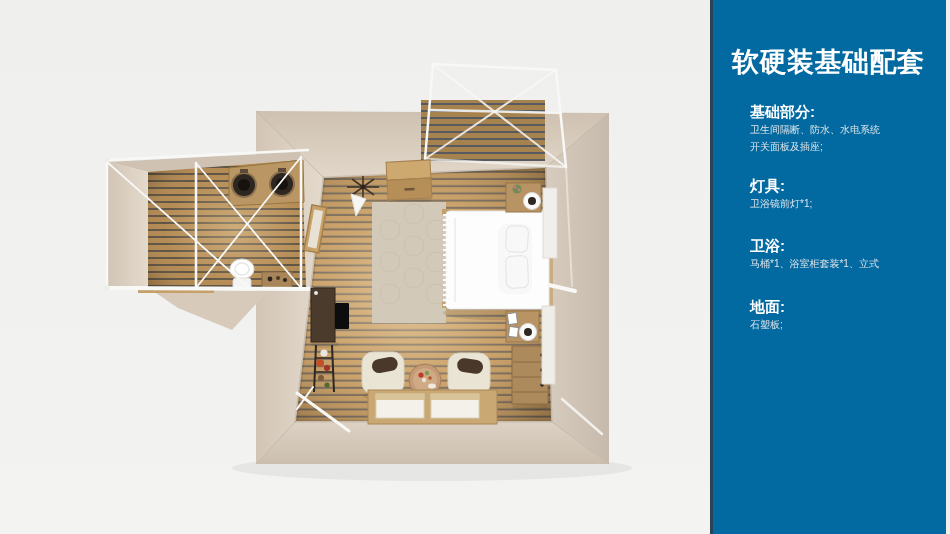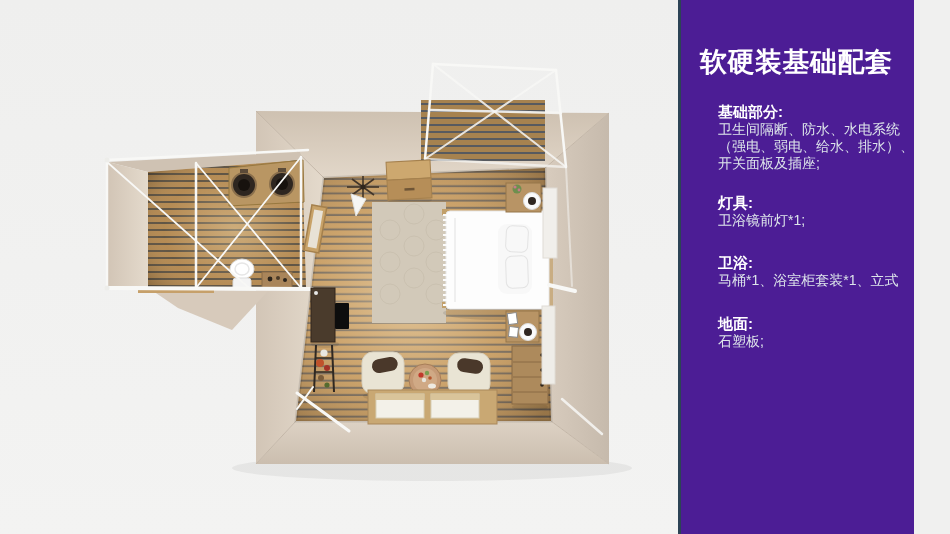--- a/index.html
+++ b/index.html
@@ -4,31 +4,31 @@
 <style>
   html,body{margin:0;padding:0}
   body{
     width:950px;height:534px;position:relative;overflow:hidden;
     background:#F0F0EF;
     font-family:"Liberation Sans", sans-serif;
   }
   .plan-wrap{position:absolute;left:0;top:0;width:718px;height:534px}
   svg.plan{display:block}
   .sidebar{
-    position:absolute;left:678px;top:0;width:236px;height:534px;
-    background:#4c1d95;border-left:3px solid #2C4355;box-sizing:border-box;
+    position:absolute;left:710px;top:0;width:236px;height:534px;
+    background:#0369a1;border-left:3px solid #2C4355;box-sizing:border-box;
     color:#FFFFFF;
   }
   .title{
     font-size:27px;font-weight:bold;letter-spacing:.5px;
     margin:47px 14px 0 19px;line-height:30px;color:#FFFFFF;white-space:nowrap;
   }
   .sec{margin-left:37px;margin-right:10px}
   .sec h2{font-size:15px;font-weight:bold;margin:0;line-height:18px;color:#FFFFFF}
-  .ln{font-size:14px;line-height:17px;color:#DDE5EA;white-space:nowrap}
+  .ln{font-size:10px;line-height:17px;color:#DDE5EA;white-space:nowrap}
   .m1{margin-top:26px}.m2{margin-top:24px}.m3{margin-top:22px}.m4{margin-top:25px}.m5{margin-top:26px}
 </style>
 </head>
 <body>
 
 <div class="plan-wrap">
 <svg class="plan" width="718" height="534" viewBox="0 0 718 534" xmlns="http://www.w3.org/2000/svg">
   <defs>
     <pattern id="slatMain" width="8" height="7.2" patternUnits="userSpaceOnUse">
       <rect width="8" height="7.2" fill="#6C6053"></rect>
@@ -314,21 +314,20 @@
   </g>
 </svg>
 </div>
 
 <aside class="sidebar">
   <h1 class="title">软硬装基础配套</h1>
 
   <section class="sec m1">
     <h2>基础部分:</h2>
     <div class="ln">卫生间隔断、防水、水电系统</div>
-    <div class="ln">（强电、弱电、给水、排水）、</div>
     <div class="ln">开关面板及插座;</div>
   </section>
 
 
   <section class="sec m3">
     <h2>灯具:</h2>
     <div class="ln">卫浴镜前灯*1;</div>
   </section>
 
   <section class="sec m4">

